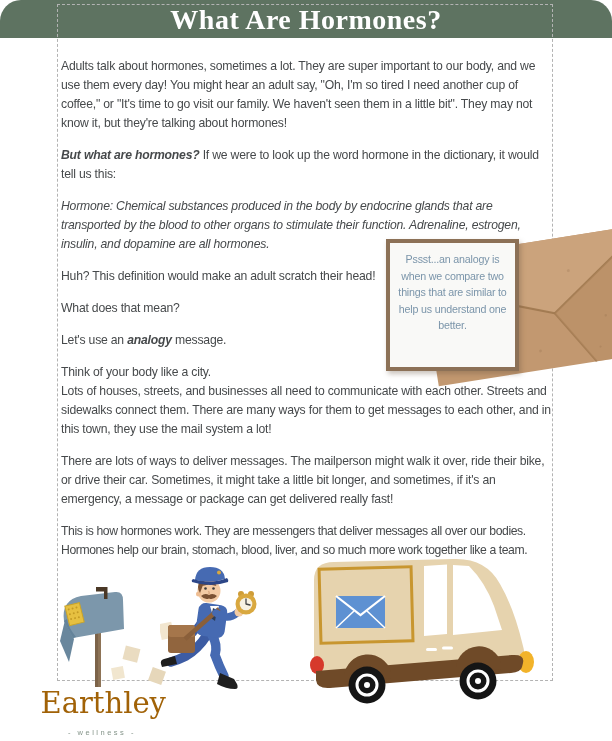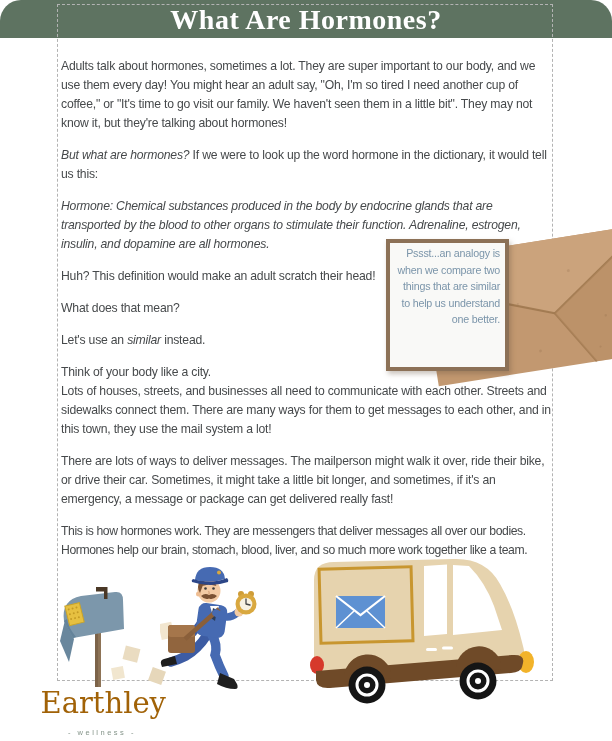--- a/index.html
+++ b/index.html
@@ -19,34 +19,34 @@
   .dashed-frame {
     position:absolute; left:57px; top:4px; width:494px; height:675px;
     border:1px dashed #b3b3b3; pointer-events:none;
   }
   .content {
     position:absolute; left:61px; top:57px; width:492px;
     font-size:12.2px; line-height:19px; color:#46494b; letter-spacing:-0.2px;
   }
   .content p { margin:0 0 13px 0; }
   .bold { font-weight:400; }
-  .bi { font-weight:400; font-style:italic; }
+  .bi { font-weight:700; font-style:italic; }
   .italic { font-style:italic; }
   .preline { white-space:pre-line; }
   .tight { letter-spacing:-0.4px; margin-right:-8px; }
 
   .envelope-wrap { position:absolute; left:424px; top:219px; width:188px; height:178px; }
   .envelope-wrap svg { display:block; }
 
   .callout {
-    position:absolute; left:386px; top:239px; width:123px; height:132px;
+    position:absolute; left:386px; top:239px; width:133px; height:132px;
     box-sizing:border-box; background:#f9f9f7;
     border:4px solid #8c7157;
     box-shadow:2px 3px 5px rgba(100,80,60,0.35);
-    padding:2px 5px 11px 5px; text-align:right;
+    padding:8px 5px 11px 5px; text-align:center;
     font-size:10.7px; line-height:16.5px; letter-spacing:-0.2px; color:#7b95aa;
   }
 
   .illus { position:absolute; }
   .illus svg { display:block; }
   .mailbox  { left:60px;  top:587px; }
   .letters  { left:110px; top:645px; }
   .mailman  { left:160px; top:563px; }
   .truck    { left:306px; top:552px; }
 
@@ -69,21 +69,21 @@
   </header>
 
   <div class="dashed-frame"></div>
 
   <main class="content">
     <p>Adults talk about hormones, sometimes a lot. They are super important to our body, and we use them every day! You might hear an adult say, "Oh, I'm so tired I need another cup of coffee," or "It's time to go visit our family. We haven't seen them in a little bit". They may not know it, but they're talking about hormones!</p>
     <p><span class="bi">But what are hormones?</span><span> If we were to look up the word hormone in the dictionary, it would tell us this:</span></p>
     <p class="italic">Hormone: Chemical substances produced in the body by endocrine glands that are transported by the blood to other organs to stimulate their function. Adrenaline, estrogen, insulin, and dopamine are all hormones.</p>
     <p>Huh? This definition would make an adult scratch their head!</p>
     <p class="bold">What does that mean?</p>
-    <p><span>Let's use an </span><span class="bi">similar</span><span> instead.</span></p>
+    <p><span>Let's use an </span><span class="bi">analogy</span><span> message.</span></p>
     <p class="preline">Think of your body like a city.
 Lots of houses, streets, and businesses all need to communicate with each other. Streets and sidewalks connect them. There are many ways for them to get messages to each other, and in this town, they use the mail system a lot!</p>
     <p>There are lots of ways to deliver messages. The mailperson might walk it over, ride their bike, or drive their car. Sometimes, it might take a little bit longer, and sometimes, if it's an emergency, a message or package can get delivered really fast!</p>
     <p class="tight">This is how hormones work. They are messengers that deliver messages all over our bodies. Hormones help our brain, stomach, blood, liver, and so much more work together like a team.</p>
   </main>
 
   <div class="envelope-wrap">
     <svg viewBox="0 0 188 178" width="188" height="178">
       <g transform="rotate(-9 94 92)">
         <rect x="4" y="26" width="210" height="128" fill="#c29870"></rect>

